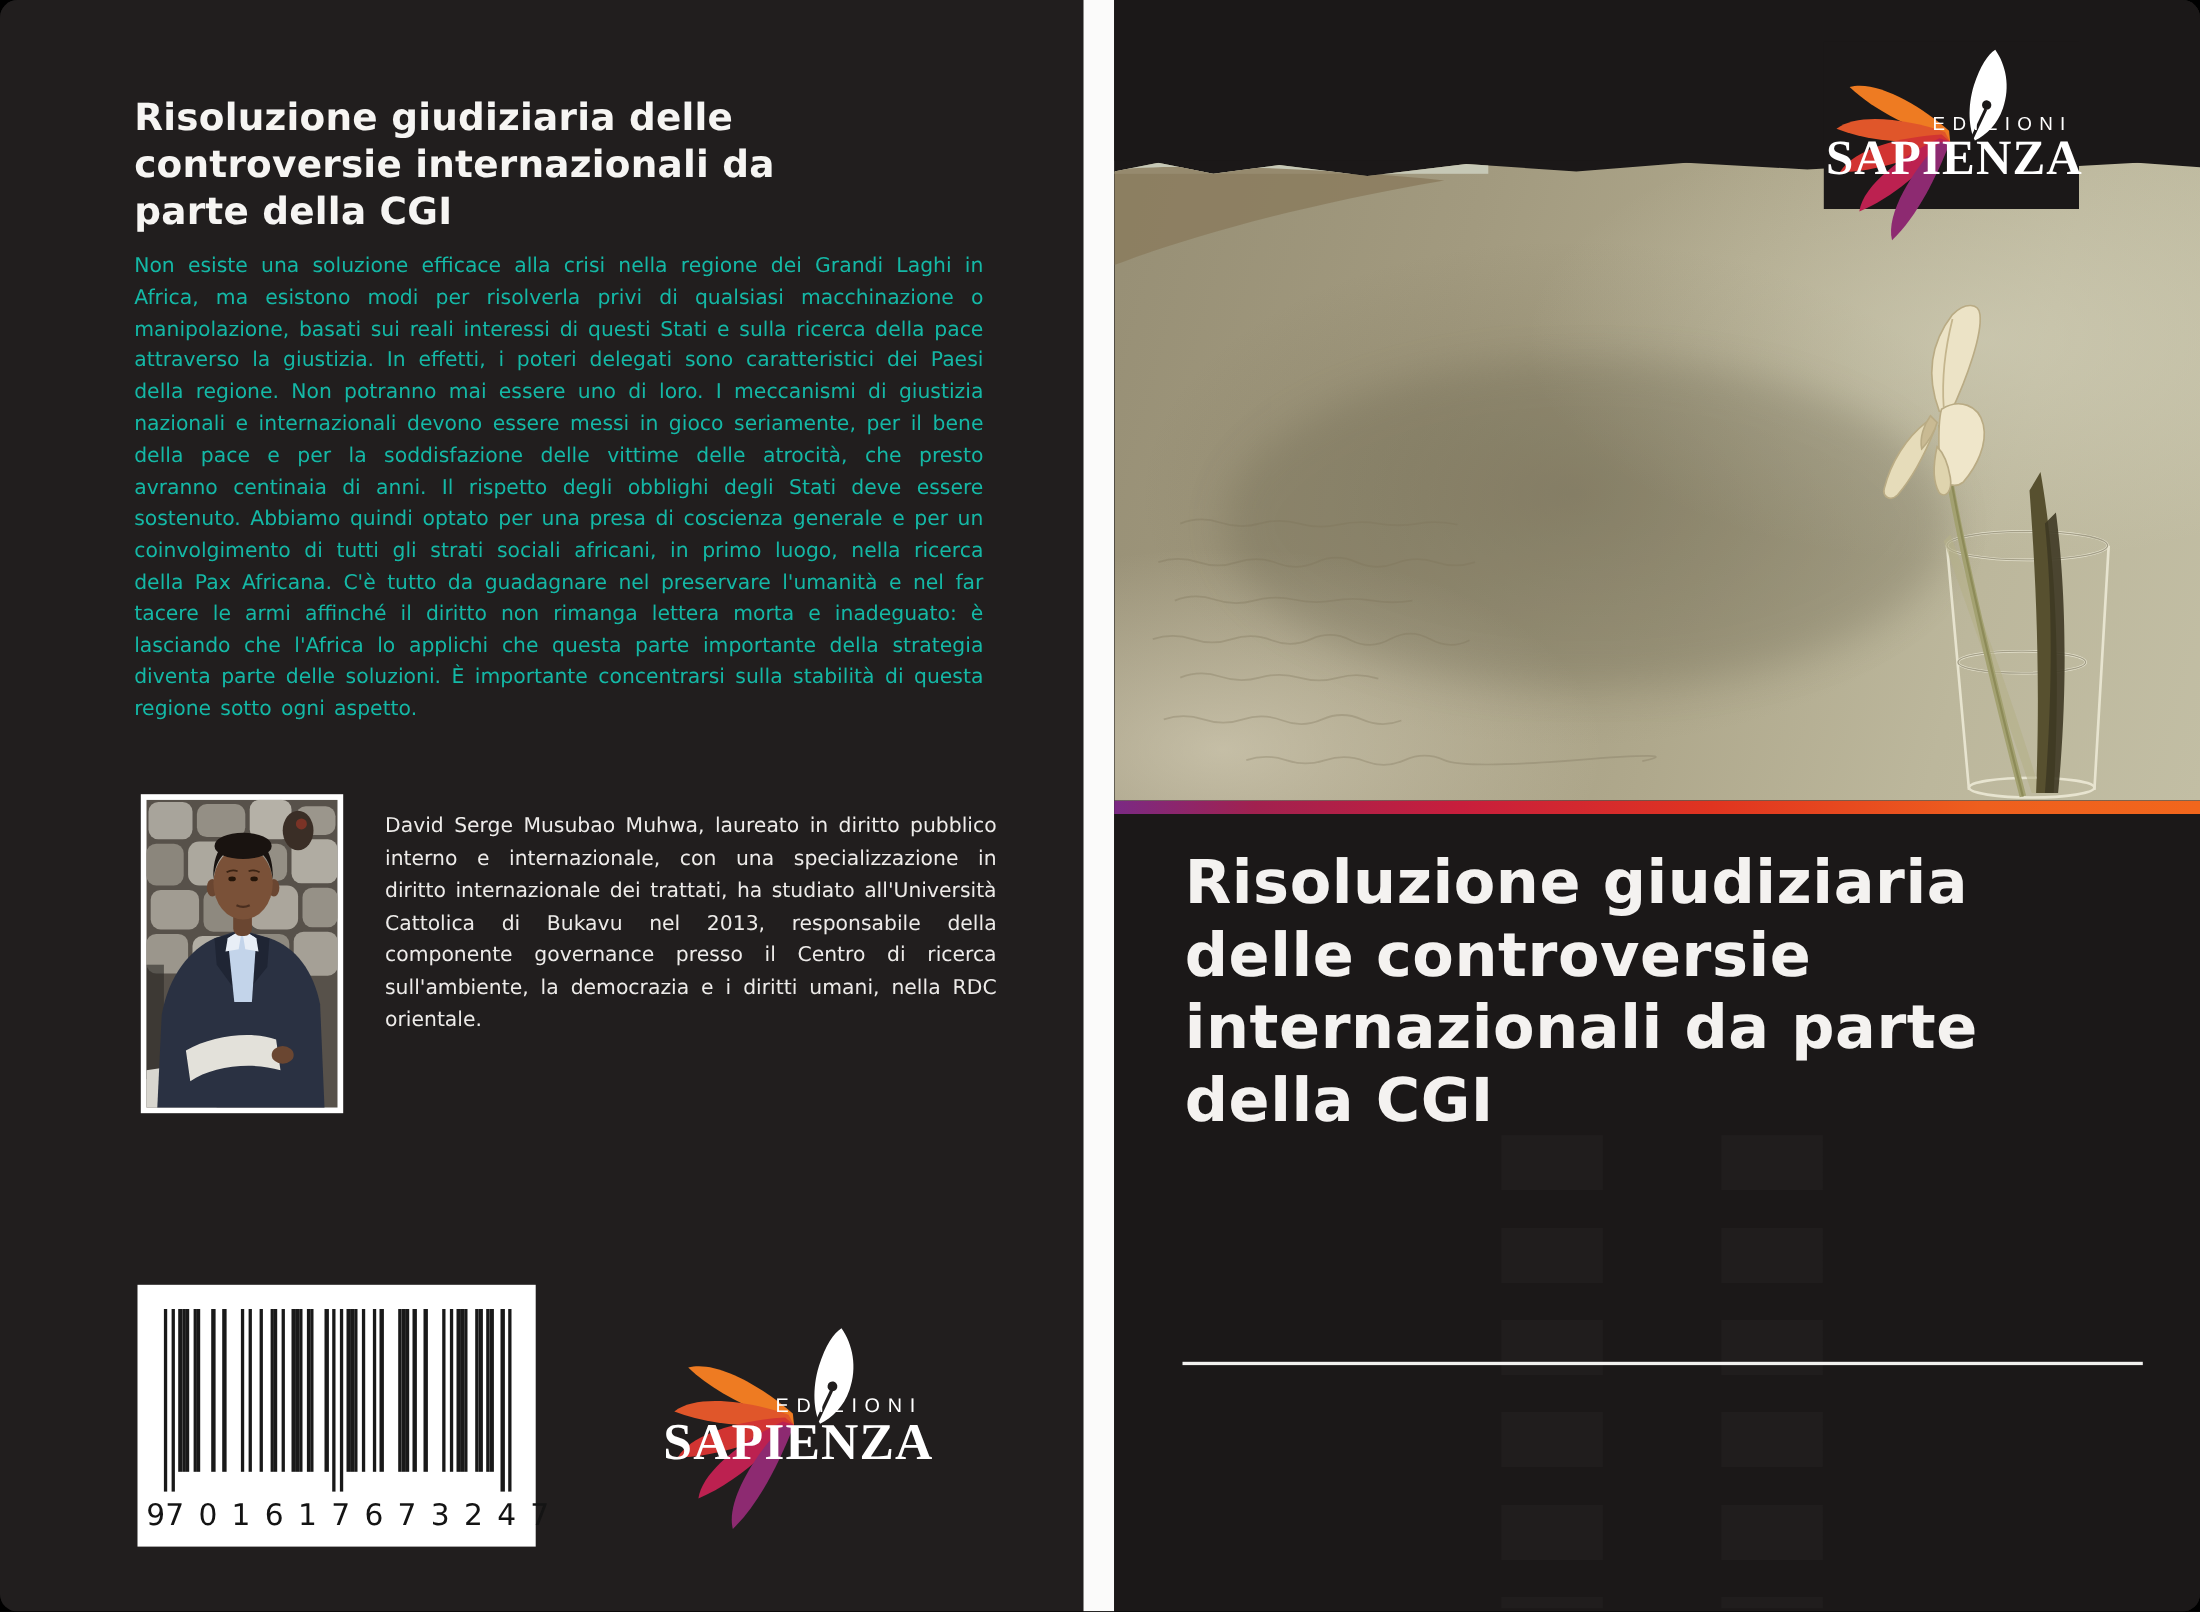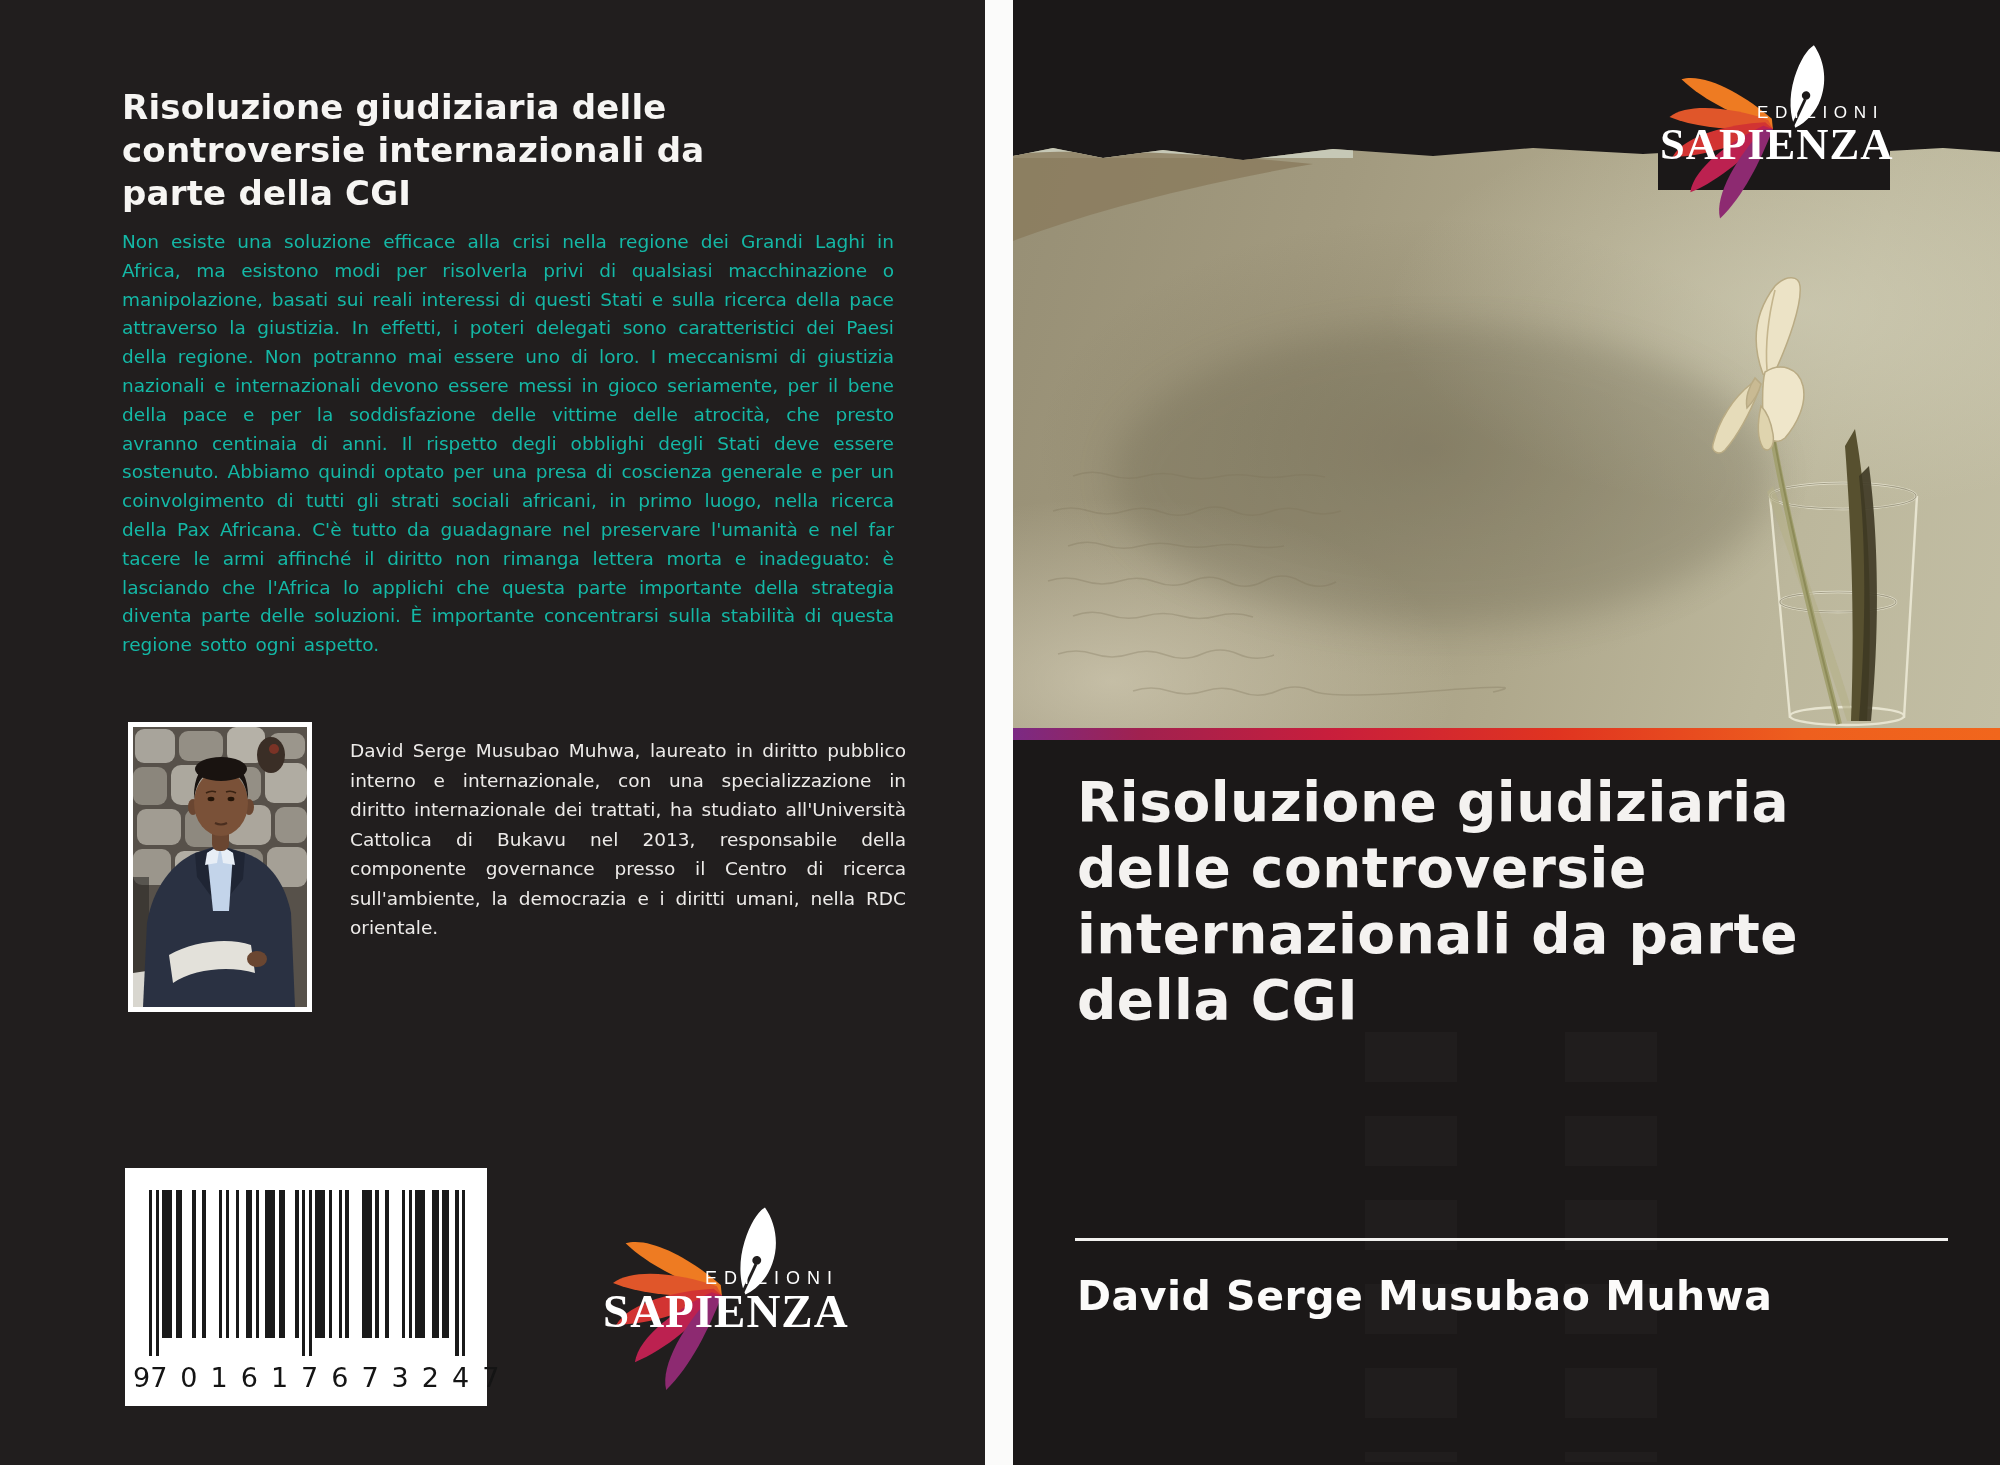--- a/index.html
+++ b/index.html
@@ -1,16 +1,16 @@
 <!DOCTYPE html>
 <html><head>
 <meta charset="utf-8">
 <style>
   html,body{margin:0;padding:0;background:#000;}
-  .canvas{position:relative;width:2000px;height:1465px;overflow:hidden;background:#141212;font-family:"DejaVu Sans",sans-serif;}
+  .canvas{position:relative;width:2000px;height:1465px;overflow:hidden;background:#141212;font-family:"DejaVu Sans",sans-serif;border-radius:16px;}
 
   
   .back{position:absolute;left:0;top:0;width:985px;height:1465px;background:#211e1e;}
   .back-title{position:absolute;left:122px;top:86px;width:690px;margin:0;
     font-size:34px;font-weight:bold;line-height:43px;color:#f6f5f3;letter-spacing:.2px;}
   .synopsis{position:absolute;left:122px;top:228px;width:772px;margin:0;
     font-size:18.5px;line-height:28.8px;color:#14b8a6;text-align:justify;word-spacing:2.5px;}
   .photo-frame{position:absolute;left:128px;top:722px;width:174px;height:280px;
     background:#fff;padding:5px;}
   .photo-frame svg{display:block;width:174px;height:280px;}
@@ -327,15 +327,14 @@
             <path d="M153,62 L146,92" stroke="#1b1818" stroke-width="3"></path>
           </g>
         </svg>
         <div class="ediz">EDIZIONI</div>
         <div class="sapi">SAPIENZA</div>
       </div>
     </div>
 
     <h1 class="front-title">Risoluzione giudiziaria delle controversie internazionali da parte della CGI</h1>
     <div class="title-rule"></div>
-    <h2 class="front-author">David Serge Musubao Muhwa</h2>
   </div>
 </div>
 
 </body></html>

